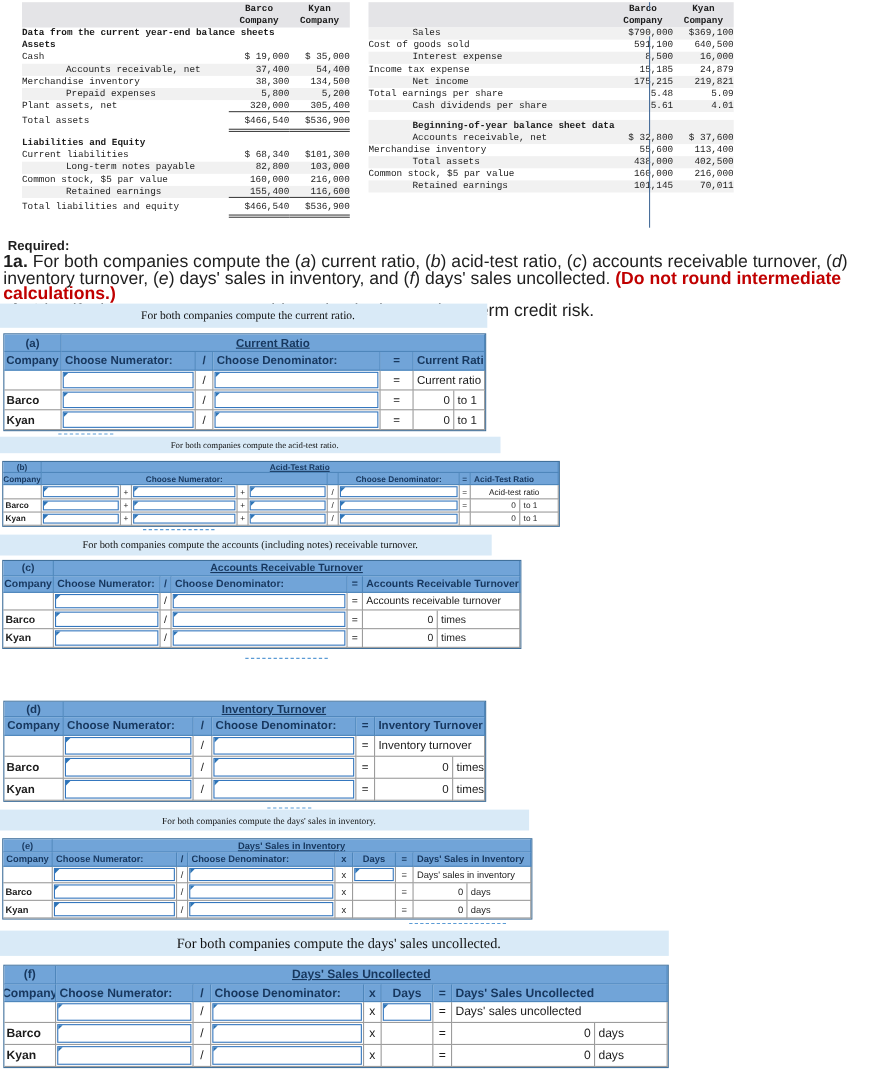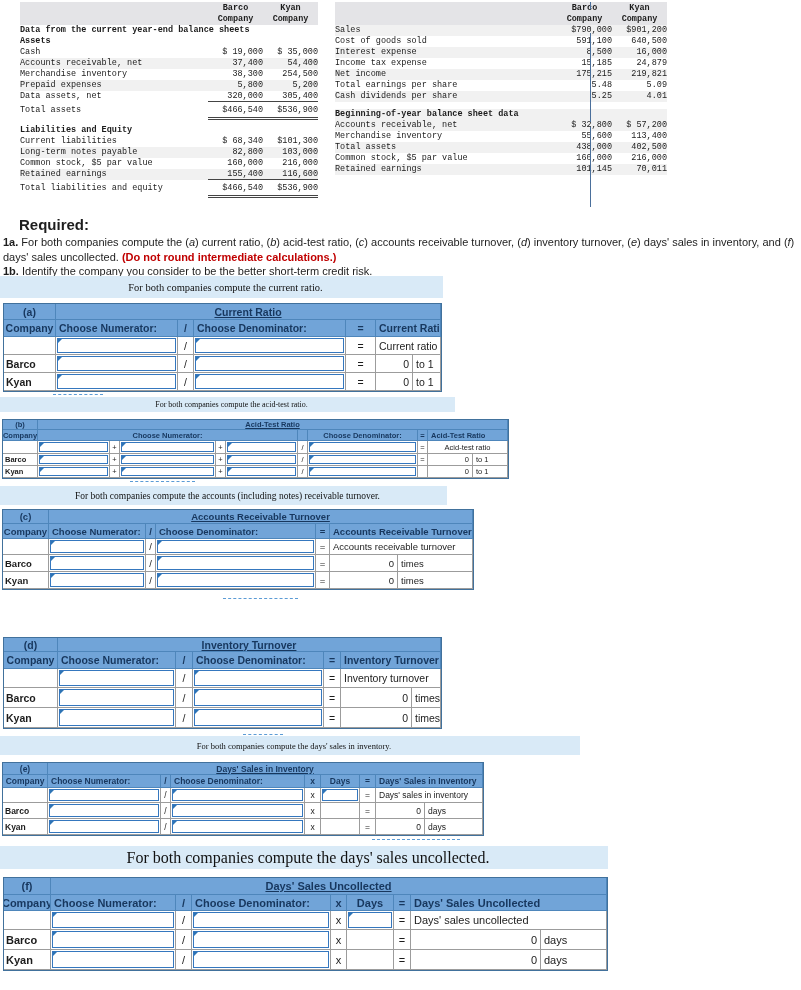--- a/index.html
+++ b/index.html
@@ -7,31 +7,31 @@
   #page{position:absolute;inset:0;overflow:hidden;}
 
   
   .fintable{position:absolute;font-family:"Liberation Mono","DejaVu Sans Mono",monospace;font-size:8.5px;color:#1c1c1c;}
   .finhead{display:flex;justify-content:flex-end;background:#e4e4e7;height:23px;padding-top:1px;box-sizing:border-box;}
   .fcol{width:55px;text-align:center;line-height:11px;font-weight:bold;}
   .frow{display:flex;height:11px;line-height:11px;}
   .flabel{flex:1;white-space:nowrap;overflow:visible;}
   .fv{width:55px;text-align:right;white-space:pre;}
   .frow.hdr{font-weight:bold;}
-  .frow.alt{background:#f1f1f1;}
+  .frow.alt{background:#f1f1f1;padding-left:40px;}
   .frow.u1 .fv{border-bottom:1px solid #444;height:10px;}
   .frow.tot{margin-top:3px;height:13px;}
   .frow.tot .fv{border-bottom:3px double #444;height:12px;}
   .frow.spacer{height:7px;background:#fff;}
   .vseg{position:absolute;left:590px;width:1px;background:#4a6f9b;}
 
   
   #required{position:absolute;left:3px;top:216px;width:794px;color:#1e1e1e;}
-  #required h2{margin:0 0 2px 16px;font-size:15px;}
-  #required p{margin:0;font-size:11px;line-height:14.5px;}
+  #required h2{margin:0 0 2px 4px;font-size:12px;}
+  #required p{margin:0;font-size:16px;line-height:14.5px;}
   #required .lbl{font-weight:bold;}
   .it{font-style:italic;}
   .red{color:#c00000;font-weight:bold;}
 
   
   .panel-instr{position:absolute;background:#d9eaf7;font-family:"Liberation Serif","DejaVu Serif",serif;color:#111;
     display:flex;align-items:center;padding-left:8px;box-sizing:border-box;white-space:nowrap;justify-content:center;}
   .ptable{position:absolute;display:inline-grid;background:#fff;border:1px solid #41719c;color:#1c1c1c;}
   .ptable>div{border-right:1px solid #9c9c9c;border-bottom:1px solid #9c9c9c;display:flex;align-items:center;
     box-sizing:border-box;overflow:hidden;white-space:nowrap;}
@@ -87,29 +87,29 @@
         <span class="fv">$ 35,000</span>
       </div>
         <div class="frow alt">
         <span class="flabel">Accounts receivable, net</span>
         <span class="fv">37,400</span>
         <span class="fv">54,400</span>
       </div>
         <div class="frow">
         <span class="flabel">Merchandise inventory</span>
         <span class="fv">38,300</span>
-        <span class="fv">254,500</span>
+        <span class="fv">134,500</span>
       </div>
         <div class="frow alt">
         <span class="flabel">Prepaid expenses</span>
         <span class="fv">5,800</span>
         <span class="fv">5,200</span>
       </div>
         <div class="frow u1">
-        <span class="flabel">Data assets, net</span>
+        <span class="flabel">Plant assets, net</span>
         <span class="fv">320,000</span>
         <span class="fv">305,400</span>
       </div>
         <div class="frow tot">
         <span class="flabel">Total assets</span>
         <span class="fv">$466,540</span>
         <span class="fv">$536,900</span>
       </div>
         <div class="frow spacer">
         <span class="flabel"></span>
@@ -158,21 +158,21 @@
       <span class="fcol">
         <div>Kyan</div>
         <div>Company</div>
       </span>
     </div>
     <div>
 
         <div class="frow alt">
         <span class="flabel">Sales</span>
         <span class="fv">$790,000</span>
-        <span class="fv">$901,200</span>
+        <span class="fv">$369,100</span>
       </div>
         <div class="frow">
         <span class="flabel">Cost of goods sold</span>
         <span class="fv">591,100</span>
         <span class="fv">640,500</span>
       </div>
         <div class="frow alt">
         <span class="flabel">Interest expense</span>
         <span class="fv">8,500</span>
         <span class="fv">16,000</span>
@@ -187,37 +187,37 @@
         <span class="fv">175,215</span>
         <span class="fv">219,821</span>
       </div>
         <div class="frow">
         <span class="flabel">Total earnings per share</span>
         <span class="fv">5.48</span>
         <span class="fv">5.09</span>
       </div>
         <div class="frow alt">
         <span class="flabel">Cash dividends per share</span>
-        <span class="fv">5.25</span>
+        <span class="fv">5.61</span>
         <span class="fv">4.01</span>
       </div>
         <div class="frow spacer">
         <span class="flabel"></span>
         <span class="fv"></span>
         <span class="fv"></span>
       </div>
         <div class="frow hdr alt">
         <span class="flabel">Beginning-of-year balance sheet data</span>
         <span class="fv"></span>
         <span class="fv"></span>
       </div>
         <div class="frow alt">
         <span class="flabel">Accounts receivable, net</span>
         <span class="fv">$ 32,800</span>
-        <span class="fv">$ 57,200</span>
+        <span class="fv">$ 37,600</span>
       </div>
         <div class="frow">
         <span class="flabel">Merchandise inventory</span>
         <span class="fv">55,600</span>
         <span class="fv">113,400</span>
       </div>
         <div class="frow alt">
         <span class="flabel">Total assets</span>
         <span class="fv">438,000</span>
         <span class="fv">402,500</span>
@@ -455,21 +455,21 @@
     <div class="c cen">/</div>
     <div class="c">
         <div class="ibox"></div>
       </div>
     <div class="c cen">=</div>
     <div class="c val">0</div>
     <div class="c left">times</div>
   </div>
   <div class="dotted" style="left:243px;top:734px;width:40px;"></div>
 
-  <div class="panel-instr" style="left:0;top:736px;width:580px;height:19px;font-size:8.5px;">
+  <div class="panel-instr" style="left:0;top:736px;width:481px;height:19px;font-size:8.5px;">
       <span>For both companies compute the days' sales in inventory.</span>
     </div>
   <div class="ptable" id="tbl-e">
     <div class="h cen">(e)</div>
     <div class="h cen" style="grid-column:2/10;">
         <span class="tit">Days' Sales in Inventory</span>
       </div>
     <div class="h cen">Company</div>
     <div class="h left">Choose Numerator:</div>
     <div class="h cen">/</div>
@@ -514,21 +514,21 @@
         <div class="ibox"></div>
       </div>
     <div class="c cen">x</div>
     <div class="c"></div>
     <div class="c cen">=</div>
     <div class="c val">0</div>
     <div class="c left">days</div>
   </div>
   <div class="dotted" style="left:372px;top:839px;width:88px;"></div>
 
-  <div class="panel-instr" style="left:0;top:846px;width:608px;height:23px;font-size:16px;">
+  <div class="panel-instr" style="left:0;top:846px;width:608px;height:23px;font-size:13px;">
       <span>For both companies compute the days' sales uncollected.</span>
     </div>
   <div class="ptable" id="tbl-f">
     <div class="h cen">(f)</div>
     <div class="h cen" style="grid-column:2/10;">
         <span class="tit">Days' Sales Uncollected</span>
       </div>
     <div class="h cen">Company</div>
     <div class="h left">Choose Numerator:</div>
     <div class="h cen">/</div>

